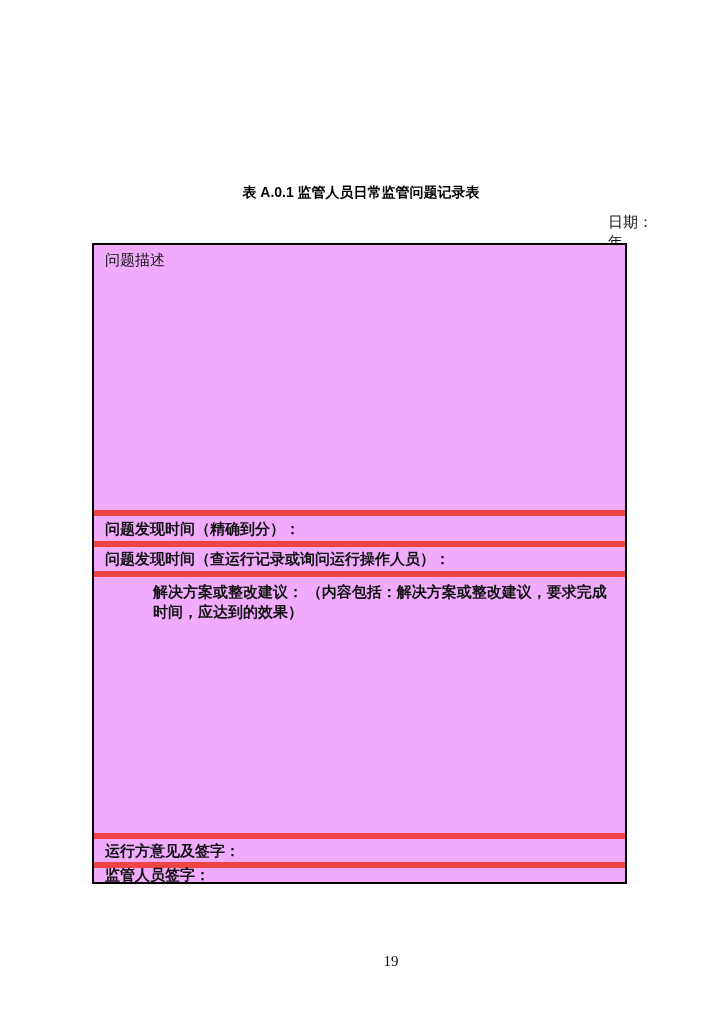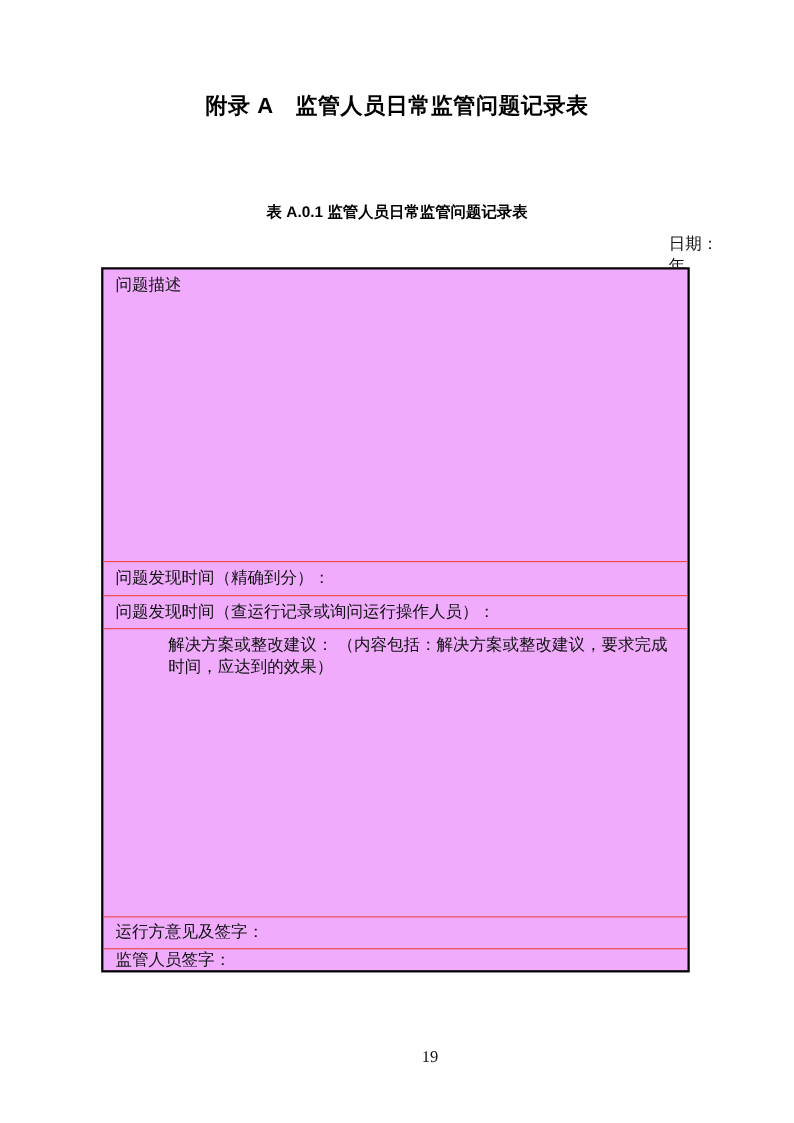--- a/index.html
+++ b/index.html
@@ -73,21 +73,22 @@
     background: #f0abfc;
   }
   .form-row {
     box-sizing: border-box;
     width: 100%;
     font-size: 15px;
     line-height: 20px;
     color: #111111;
   }
   .form-row + .form-row {
-    border-top: 1px solid #ef4444;
+    border-top: 6px solid #ef4444;
+    font-weight: bold;
   }
   .form-row .cell-label {
     display: block;
     padding-left: 11px;
     padding-right: 10px;
   }
   .row-tall {
     display: block;
     padding-top: 5px;
   }
@@ -111,21 +112,20 @@
     line-height: 20px;
     color: #111111;
     margin-left: 30px;
   }
 </style>
 </head>
 <body>
 
 <div class="page">
 
-  <div class="doc-title">附录 A　监管人员日常监管问题记录表</div>
 
 
   <div class="table-caption">表 A.0.1 监管人员日常监管问题记录表</div>
 
   <div class="date-line">
     <span>日期：</span>
     <span class="gap-sm">年</span>
     <span class="gap-md">月</span>
     <span class="gap-md">日</span>
   </div>

